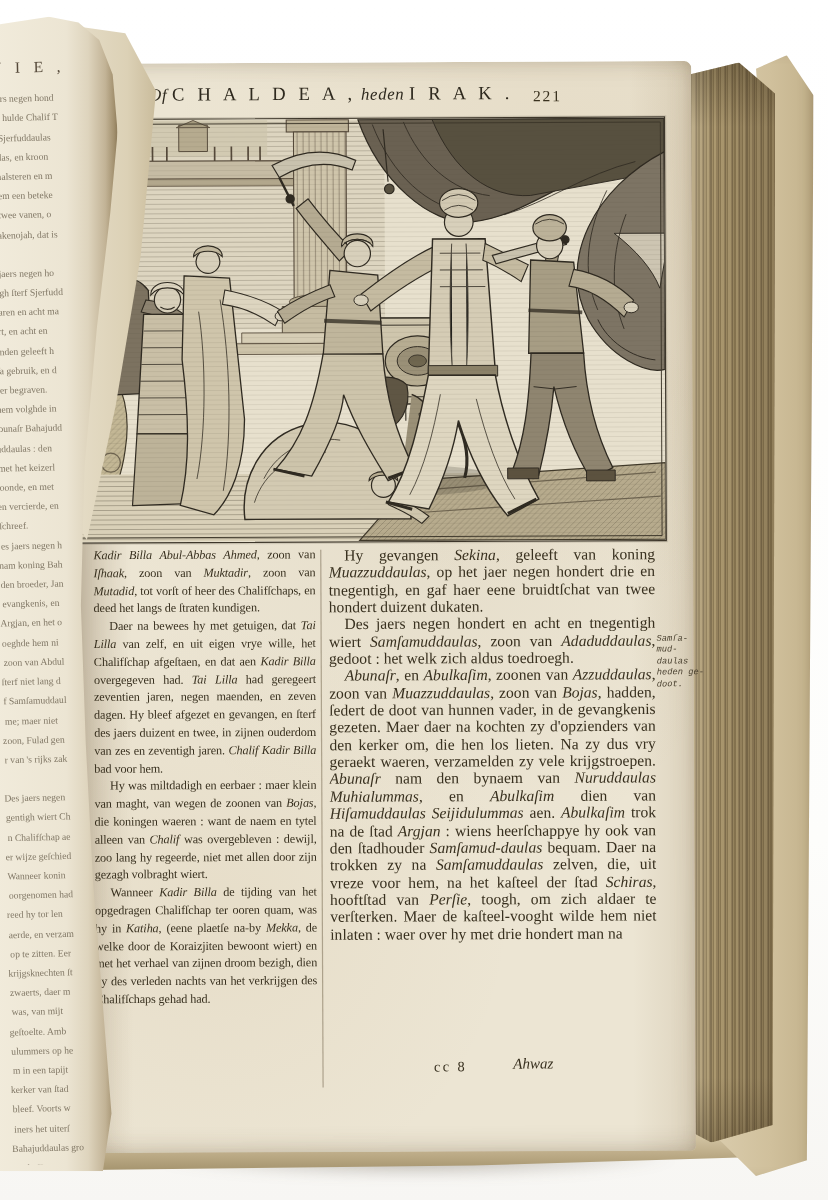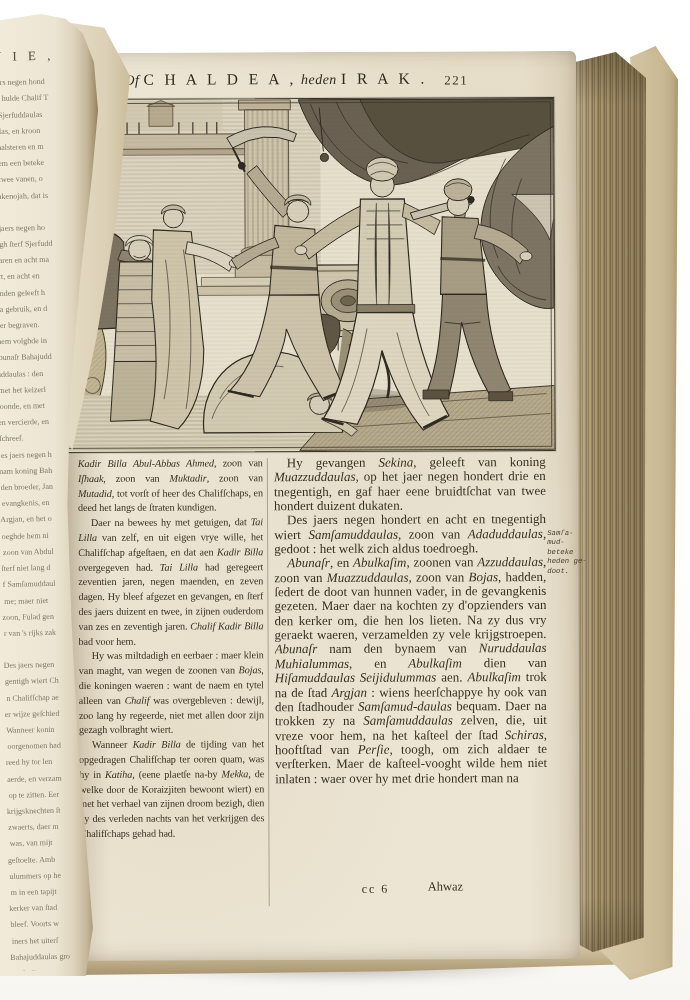--- a/index.html
+++ b/index.html
@@ -58,21 +58,21 @@
   .col{position:absolute;color:#38301f;text-align:justify;overflow:hidden;}
   .col-left{left:20px;top:404px;width:185px;height:462px;font-size:10.2px;line-height:14.8px;letter-spacing:-.1px;}
   .col-right{left:216px;top:404px;width:272px;height:428px;font-size:13px;line-height:14.35px;}
   .para{margin:0;}
   .para.ind{text-indent:13px;}
   .i{font-style:italic;}
   .divider{position:absolute;left:209px;top:406px;width:1px;height:448px;background:#6f6149;opacity:.5;}
 
   .sig-row{position:absolute;left:216px;top:830px;width:272px;height:16px;color:#38301f;}
   .sig{position:absolute;left:86px;top:0;font-size:12px;letter-spacing:2px;}
-  .catchword{position:absolute;left:152px;top:-2px;font-size:12.5px;}
+  .catchword{position:absolute;left:152px;top:-2px;font-size:12.5px;font-style:italic;}
 
   .margin-note{position:absolute;left:489px;top:478px;width:34px;
       font-size:7.3px;line-height:9.4px;font-style:italic;color:#4a4130;}
   .margin-note div{white-space:nowrap;font-family:Liberation Mono, monospace;}
 
   
   .curl2{position:absolute;left:50px;top:20px;width:80px;height:430px;z-index:8;
       background:linear-gradient(90deg,#e8e0cc 0%,#dcd1b6 70%,#cabc9c 100%);
       clip-path:polygon(0 0,68% 1.8%,100% 13%,84% 45%,58% 74%,28% 100%,0 92%);}
   .left-page{position:absolute;left:-4px;top:14px;width:102px;height:962px;z-index:9;
@@ -309,28 +309,28 @@
         <p class="para ind"><span>Hy was miltdadigh en eerbaer : maer klein van maght, van wegen de zoonen van </span><span class="i">Bojas</span><span>, die koningen waeren : want de naem en tytel alleen van </span><span class="i">Chalif</span><span> was overgebleven : dewijl, zoo lang hy regeerde, niet met allen door zijn gezagh volbraght wiert.</span></p>
         <p class="para ind"><span>Wanneer </span><span class="i">Kadir Billa</span><span> de tijding van het opgedragen Chalifſchap ter ooren quam, was hy in </span><span class="i">Katiha</span><span>, (eene plaetſe na-by </span><span class="i">Mekka</span><span>, de welke door de Koraizjiten bewoont wiert) en met het verhael van zijnen droom bezigh, dien hy des verleden nachts van het verkrijgen des Chalifſchaps gehad had.</span></p>
       </div>
     <div class="col col-right">
         <p class="para ind"><span>Hy gevangen </span><span class="i">Sekina</span><span>, geleeft van koning </span><span class="i">Muazzuddaulas</span><span>, op het jaer negen hondert drie en tnegentigh, en gaf haer eene bruidtſchat van twee hondert duizent dukaten.</span></p>
         <p class="para ind"><span>Des jaers negen hondert en acht en tnegentigh wiert </span><span class="i">Samſamuddaulas</span><span>, zoon van </span><span class="i">Adaduddaulas</span><span>, gedoot : het welk zich aldus toedroegh.</span></p>
         <p class="para ind"><span class="i">Abunaſr</span><span>, en </span><span class="i">Abulkaſim</span><span>, zoonen van </span><span class="i">Azzuddaulas</span><span>, zoon van </span><span class="i">Muazzuddaulas</span><span>, zoon van </span><span class="i">Bojas</span><span>, hadden, ſedert de doot van hunnen vader, in de gevangkenis gezeten. Maer daer na kochten zy d'opzienders van den kerker om, die hen los lieten. Na zy dus vry geraekt waeren, verzamelden zy vele krijgstroepen. </span><span class="i">Abunaſr</span><span> nam den bynaem van </span><span class="i">Nuruddaulas Muhialummas</span><span>, en </span><span class="i">Abulkaſim</span><span> dien van </span><span class="i">Hiſamuddaulas Seijidulummas</span><span> aen. </span><span class="i">Abulkaſim</span><span> trok na de ſtad </span><span class="i">Argjan</span><span> : wiens heerſchappye hy ook van den ſtadhouder </span><span class="i">Samſamud-daulas</span><span> bequam. Daer na trokken zy na </span><span class="i">Samſamuddaulas</span><span> zelven, die, uit vreze voor hem, na het kaſteel der ſtad </span><span class="i">Schiras</span><span>, hooftſtad van </span><span class="i">Perſie</span><span>, toogh, om zich aldaer te verſterken. Maer de kaſteel-vooght wilde hem niet inlaten : waer over hy met drie hondert man na</span></p>
       </div>
 
     <div class="sig-row">
-      <span class="sig">cc 6</span>
+      <span class="sig">cc 8</span>
       <span class="catchword">Ahwaz</span>
     </div>
 
     <div class="margin-note">
         <div>Samſa-</div>
         <div>mud-</div>
-        <div>beteke</div>
+        <div>daulas</div>
         <div>heden ge-</div>
         <div>doot.</div>
       </div>
   </div>
 
   <div class="curl2"></div>
   <div class="left-page">
     <div class="frag-wrap">
       <div class="frag-header">N I E ,</div>
       <div>

